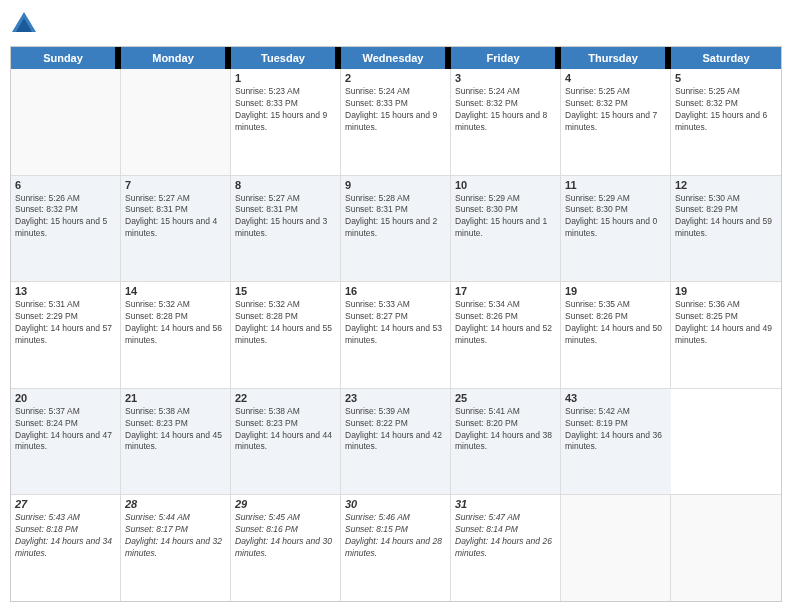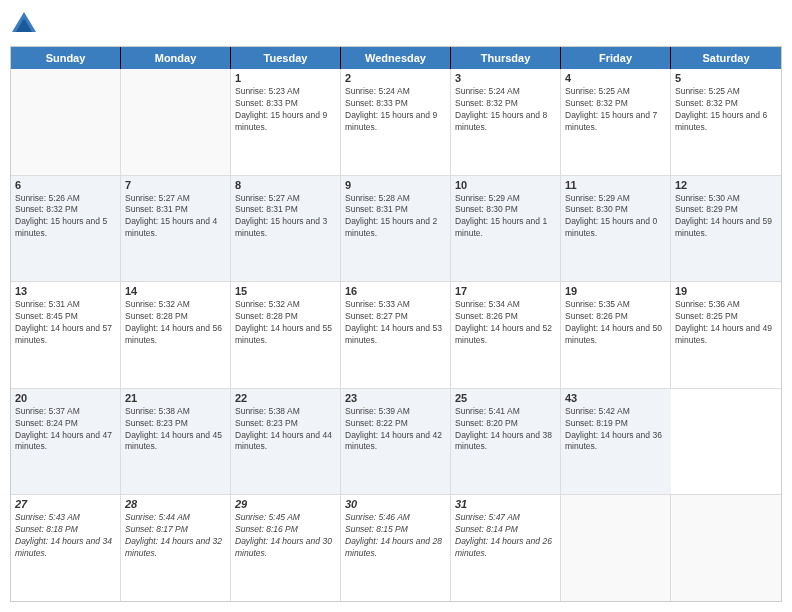--- a/index.html
+++ b/index.html
@@ -69,21 +69,21 @@
       display: grid;
       grid-template-columns: repeat(7, 1fr);
       background: #3a7ebf;
     }
     .cal-header-cell {
       color: #fff;
       font-size: 11px;
       font-weight: bold;
       text-align: center;
       padding: 5px 2px;
-      border-right: 1px solid #000000;
+      border-right: 6px solid #000000;
     }
     .cal-header-cell:last-child {
       border-right: none;
     }
     .cal-body {
       flex: 1;
       display: flex;
       flex-direction: column;
     }
     .cal-row {
@@ -145,22 +145,22 @@
       <div class="subtitle"></div>
     </div>
   </div>
 
   <div class="calendar">
     <div class="cal-header">
     <div class="cal-header-cell">Sunday</div>
         <div class="cal-header-cell">Monday</div>
         <div class="cal-header-cell">Tuesday</div>
         <div class="cal-header-cell">Wednesday</div>
+        <div class="cal-header-cell">Friday</div>
         <div class="cal-header-cell">Thursday</div>
-        <div class="cal-header-cell">Friday</div>
         <div class="cal-header-cell">Saturday</div>
       </div>
     <div class="cal-body">
     <div class="cal-row">
           <div class="cal-cell empty"></div>
           <div class="cal-cell empty"></div>
           <div class="cal-cell">
             <div class="day-number">1</div>
             <div class="day-info" style="white-space: pre-line;">Sunrise: 5:23 AM
 Sunset: 8:33 PM
@@ -232,21 +232,21 @@
             <div class="day-number">12</div>
             <div class="day-info" style="white-space: pre-line;">Sunrise: 5:30 AM
 Sunset: 8:29 PM
 Daylight: 14 hours and 59 minutes.</div>
           </div>
         </div>
         <div class="cal-row">
           <div class="cal-cell">
             <div class="day-number">13</div>
             <div class="day-info" style="white-space: pre-line;">Sunrise: 5:31 AM
-Sunset: 8:45 PM
+Sunset: 2:29 PM
 Daylight: 14 hours and 57 minutes.</div>
           </div>
           <div class="cal-cell">
             <div class="day-number">14</div>
             <div class="day-info" style="white-space: pre-line;">Sunrise: 5:32 AM
 Sunset: 8:28 PM
 Daylight: 14 hours and 56 minutes.</div>
           </div>
           <div class="cal-cell">
             <div class="day-number">15</div>

